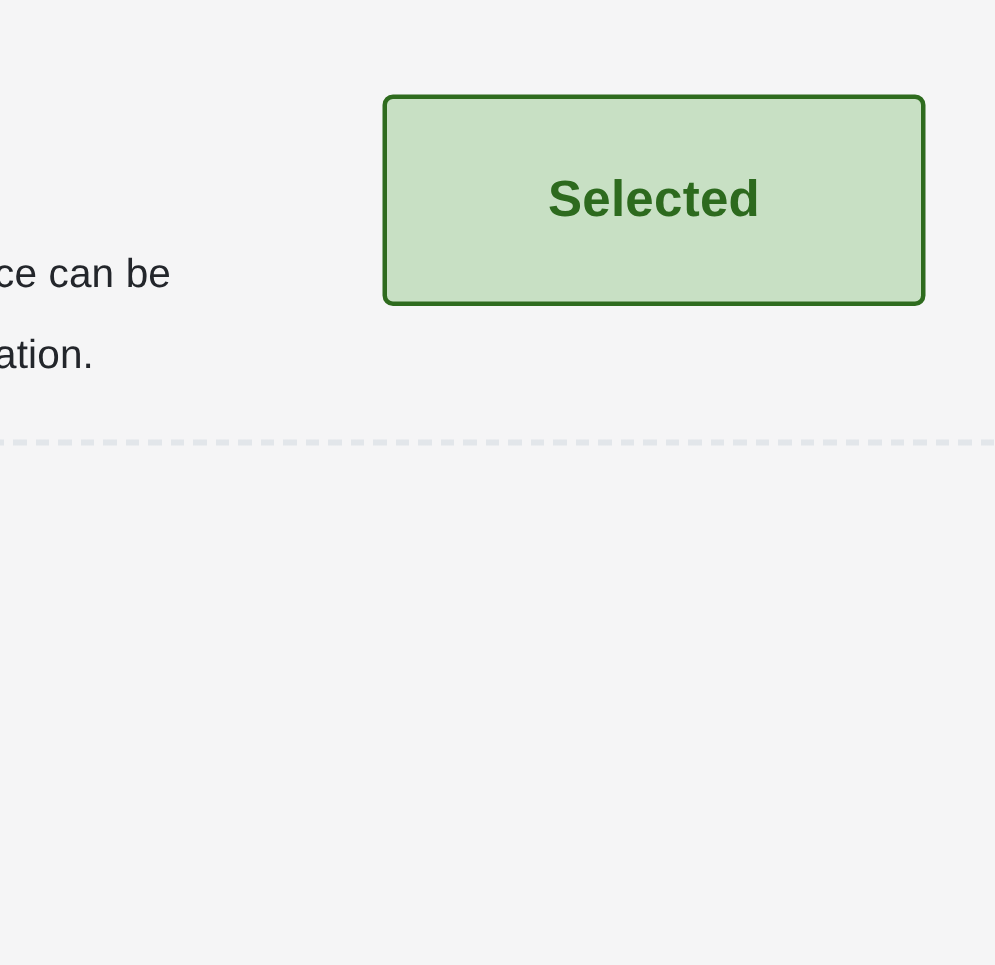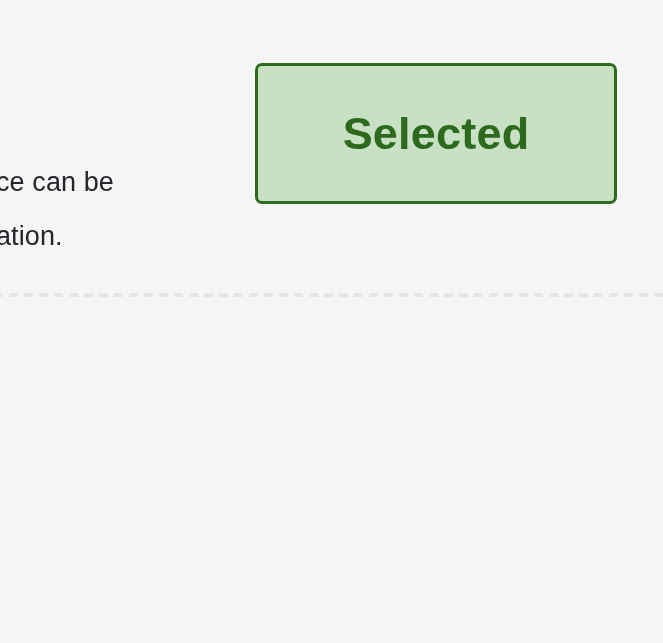--- a/index.html
+++ b/index.html
@@ -78,21 +78,21 @@
 
   .btn-selected {
     left: 255px;
     top: 63px;
     width: 362px;
     height: 141px;
     background: #c8e0c4;
     border: 3px solid #2e6b1e;
     border-radius: 7px;
     color: #2d6a1e;
-    font-size: 45px;
+    font-size: 34px;
     font-weight: bold;
     letter-spacing: 0.2px;
   }
 </style>
 </head>
 <body>
 
 <div class="page">
 
   <div class="row row-top">

